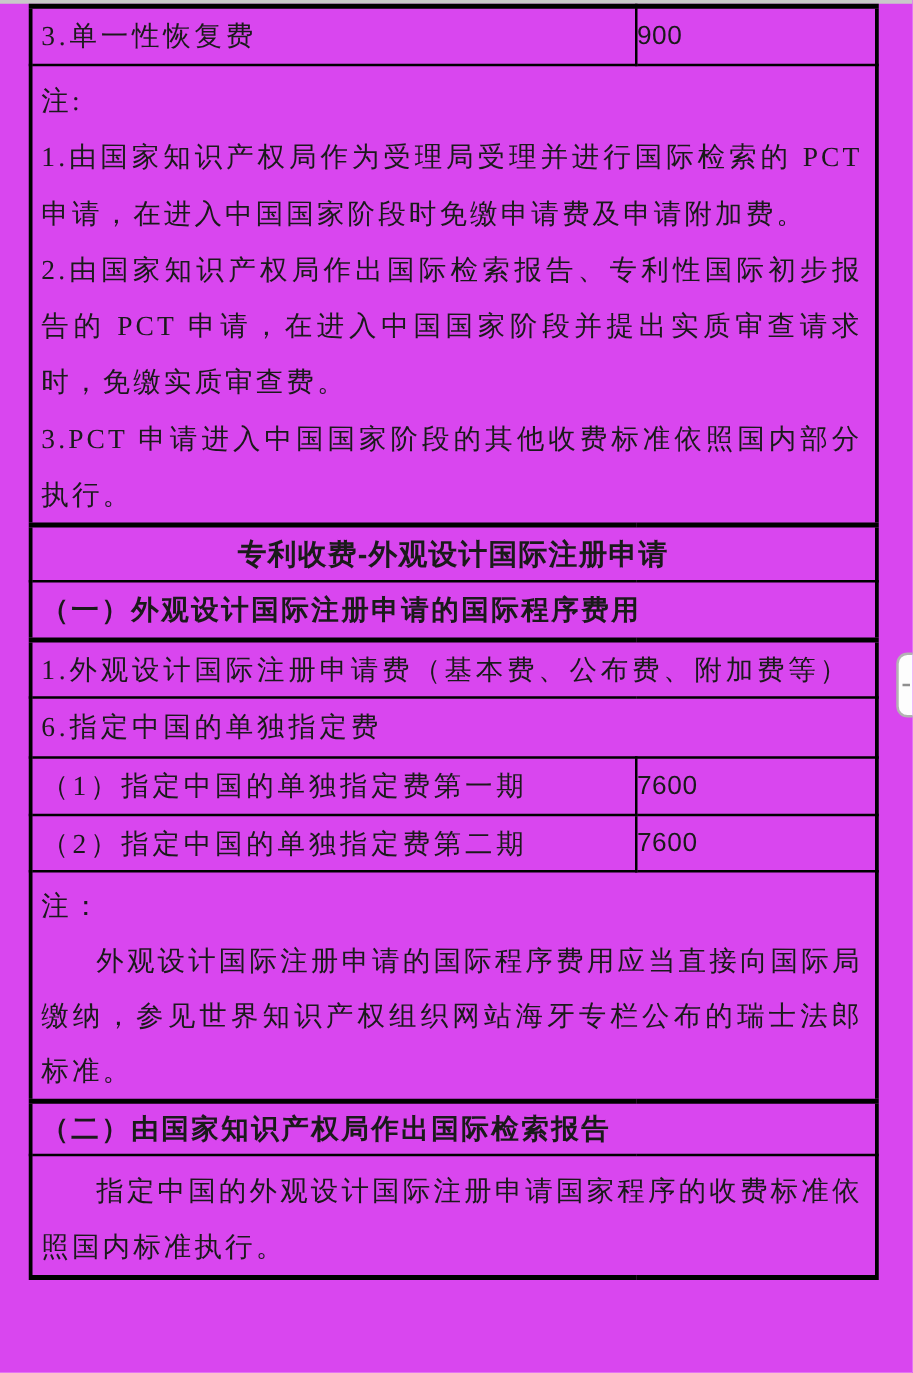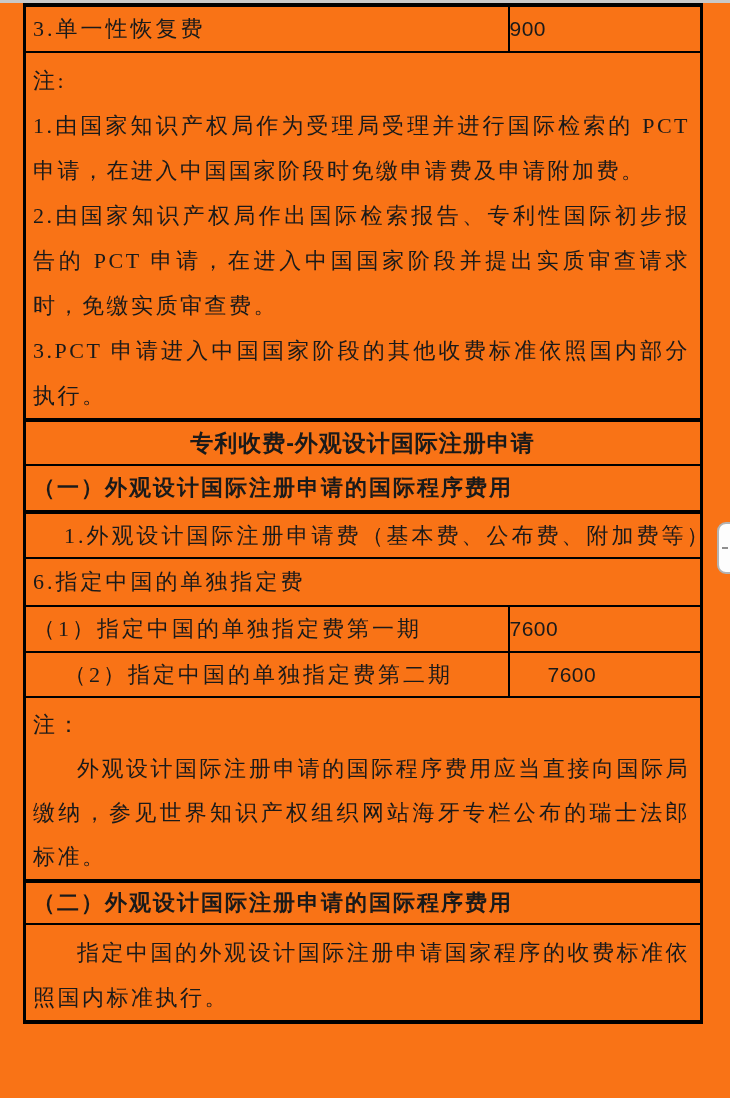--- a/index.html
+++ b/index.html
@@ -2,21 +2,21 @@
 <html><head>
 <meta charset="utf-8">
 <style>
   html, body { margin: 0; padding: 0; }
   body { background: #ffffff; }
 
   .screen {
     position: relative;
     width: 730px;
     height: 1098px;
-    background: #f97316;
+    background: #d946ef;
     overflow: hidden;
     font-family: "Liberation Serif", serif;
     color: #1a1a1a;
   }
 
   .top-strip {
     position: absolute;
     top: 0; left: 0;
     width: 730px; height: 3px;
     background: #c9c9c9;
@@ -82,21 +82,21 @@
     text-align: justify;
   }
   .note-body.tight { line-height: 44px; }
   .indent { text-indent: 2em; }
 
   .bb-thick { border-bottom-width: 4px; }
   .bt-thick { border-top-width: 4px; }
 
   tr.h44 td { height: 44px; }
   tr.h42 td { height: 42px; }
-  tr.h43 td { height: 43px; padding-left: 38px; }
+  tr.h43 td { height: 43px; }
   tr.h46 td { height: 46px; }
   tr.h40 td { height: 40px; }
   td.pct-notes    { height: 358px; }
   td.intl-note    { height: 172px; }
   td.national-note{ height: 86px;  }
 
   .floating-widget {
     position: absolute;
     left: 717px;
     top: 522px;
@@ -169,21 +169,21 @@
       </tr>
 
       <tr>
         <td class="note-cell intl-note" colspan="2">
           <p class="note-body tight">注：</p>
           <p class="note-body tight indent">外观设计国际注册申请的国际程序费用应当直接向国际局缴纳，参见世界知识产权组织网站海牙专栏公布的瑞士法郎标准。</p>
         </td>
       </tr>
 
       <tr class="h40">
-        <td class="subsection bt-thick" colspan="2">（二）外观设计国际注册申请的国际程序费用</td>
+        <td class="subsection bt-thick" colspan="2">（二）由国家知识产权局作出国际检索报告</td>
       </tr>
 
       <tr>
         <td class="note-cell national-note" colspan="2">
           <p class="note-body indent">指定中国的外观设计国际注册申请国家程序的收费标准依照国内标准执行。</p>
         </td>
       </tr>
     </tbody>
   </table>
 

